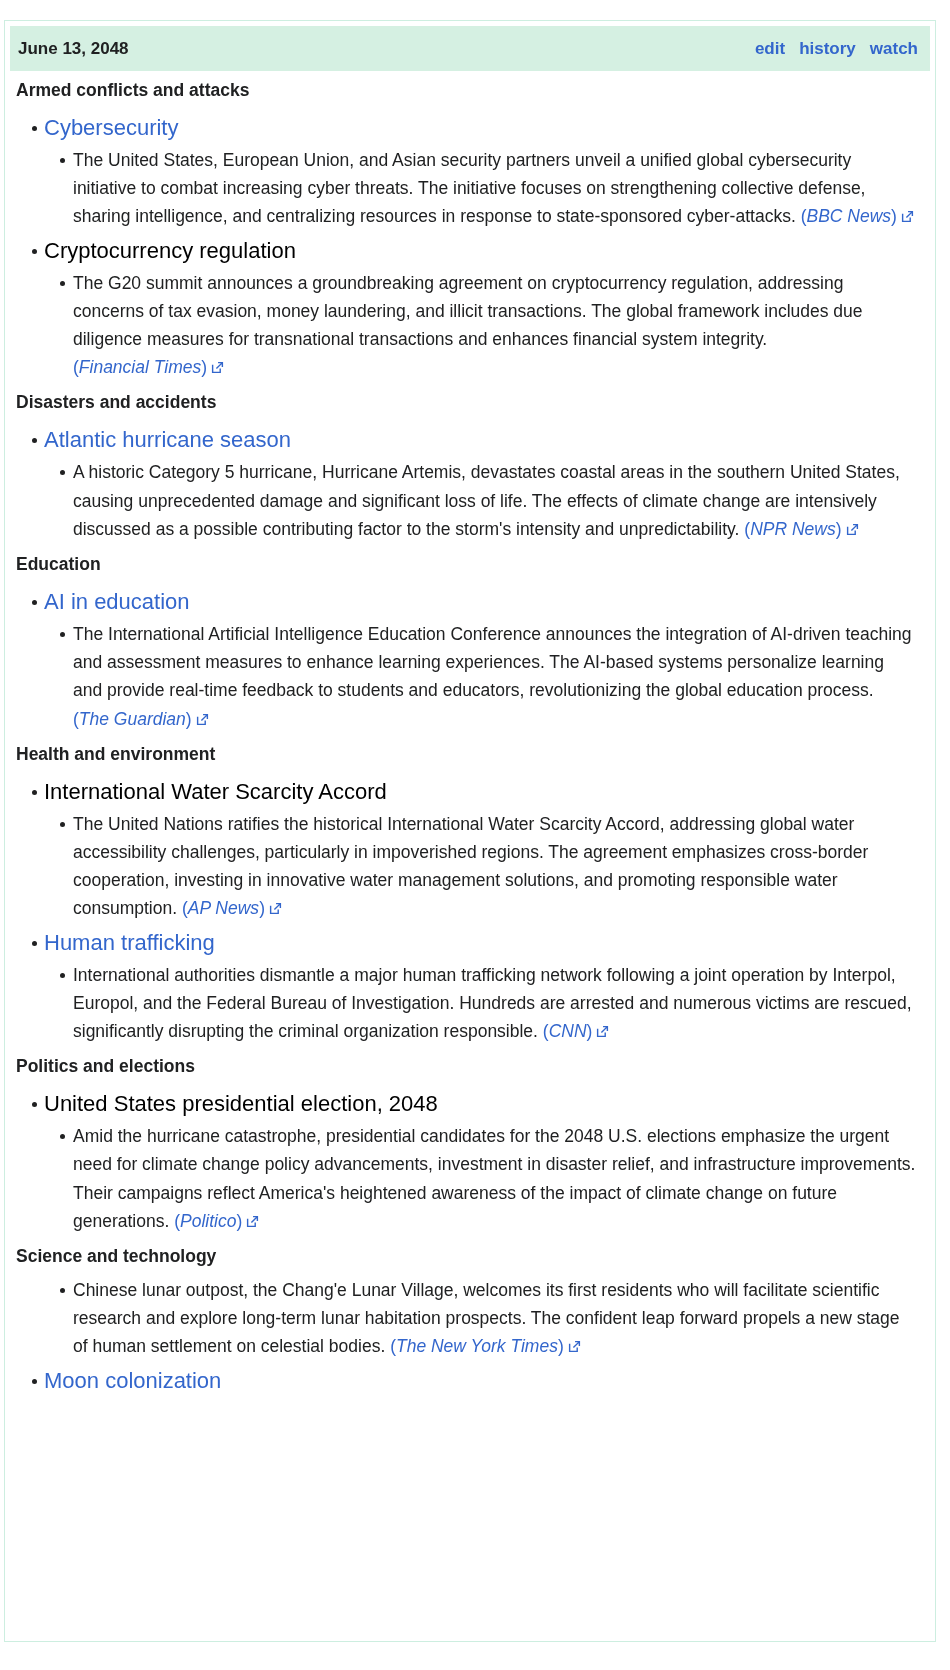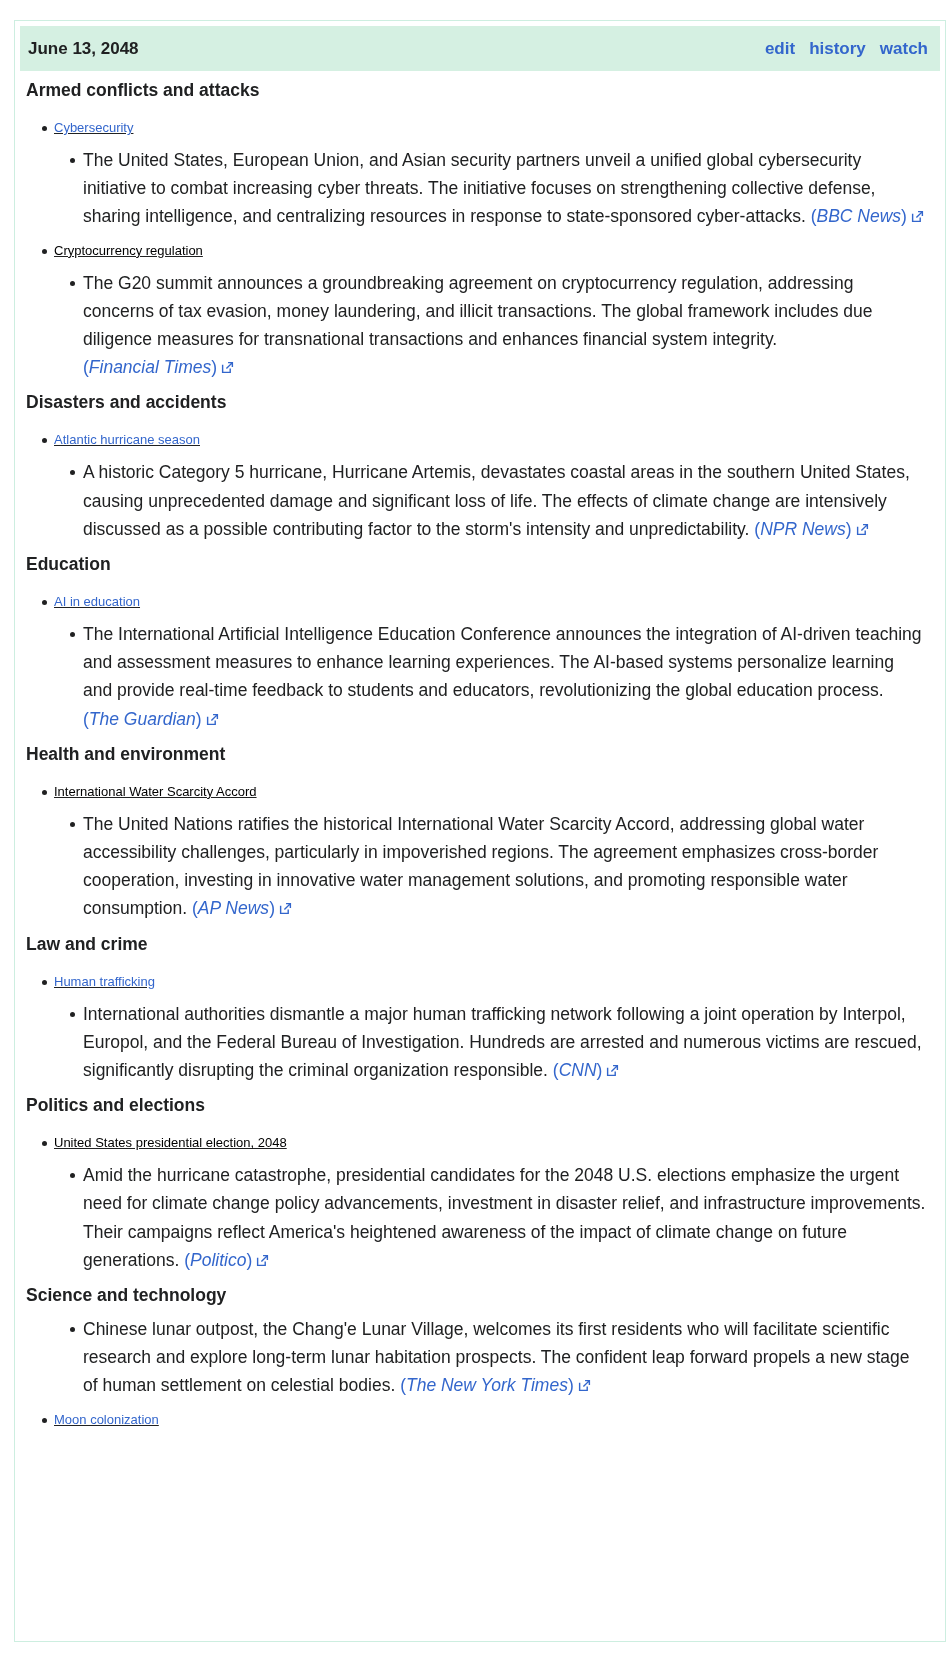--- a/index.html
+++ b/index.html
@@ -2,21 +2,21 @@
 <html><head>
 <meta charset="utf-8">
 <style>
   html, body { margin: 0; padding: 0; background: #ffffff; }
   body {
     width: 950px; height: 1670px; overflow: hidden;
     font-family: "Liberation Sans", sans-serif;
     color: #202122;
   }
   .box {
-    position: absolute; left: 14px; top: 20px;
+    position: absolute; left: 4px; top: 20px;
     width: 932px; height: 1622px;
     border: 1px solid #cdeee0;
     box-sizing: border-box;
   }
   .header {
     margin: 5px 5px 0 5px;
     height: 45px;
     background: #d5f0e2;
     display: flex; align-items: center; justify-content: space-between;
     padding: 0 12px 0 8px;
@@ -26,21 +26,21 @@
   .hlinks { display: flex; gap: 14px; margin-left: 40px; }
   .hlinks a { color: #3366cc; font-weight: bold; font-size: 17px; text-decoration: none; cursor: pointer; }
   .content { padding: 0 10px 0 11px; }
   .cat {
     font-weight: bold; font-size: 17.5px; margin: 0;
     height: 39px; line-height: 39px;
   }
   ul { margin: 0; padding: 0; list-style: none; }
   .topic {
     position: relative; padding-left: 28px;
-    font-size: 13px; height: 36px; line-height: 36px; text-decoration: underline;
+    font-size: 22px; height: 36px; line-height: 36px;
   }
   .topic::before {
     content: ""; position: absolute; left: 16px; top: 16px;
     width: 5px; height: 5px; border-radius: 50%; background: #202122;
   }
   .topic a { text-decoration: none; cursor: pointer; }
   .blue { color: #3366cc; }
   .red { color: #000000; }
   .story {
     position: relative; margin-left: 57px; padding-right: 8px;
@@ -135,21 +135,20 @@
     </ul>
     <ul>
       <li class="story"><span>The United Nations ratifies the historical International Water Scarcity Accord, addressing global water accessibility challenges, particularly in impoverished regions. The agreement emphasizes cross-border cooperation, investing in innovative water management solutions, and promoting responsible water consumption.</span> <a class="cite">(<i>AP News</i>)<svg class="ext" viewBox="0 0 12 12">
                 <path d="M1.5 3.5v7h7V7" fill="none" stroke="#3366cc" stroke-width="1.3"></path>
                 <path d="M6.5 1.5h4v4M10.5 1.5L5 7" fill="none" stroke="#3366cc" stroke-width="1.3"></path>
               </svg></a></li>
     </ul>
   </div>
 
   <div class="section">
-    <p class="cat">Law and crime</p>
     <ul>
       <li class="topic">
         <a class="topic-link blue">Human trafficking</a>
       </li>
     </ul>
     <ul>
       <li class="story"><span>International authorities dismantle a major human trafficking network following a joint operation by Interpol, Europol, and the Federal Bureau of Investigation. Hundreds are arrested and numerous victims are rescued, significantly disrupting the criminal organization responsible.</span> <a class="cite">(<i>CNN</i>)<svg class="ext" viewBox="0 0 12 12">
                 <path d="M1.5 3.5v7h7V7" fill="none" stroke="#3366cc" stroke-width="1.3"></path>
                 <path d="M6.5 1.5h4v4M10.5 1.5L5 7" fill="none" stroke="#3366cc" stroke-width="1.3"></path>
               </svg></a></li>

